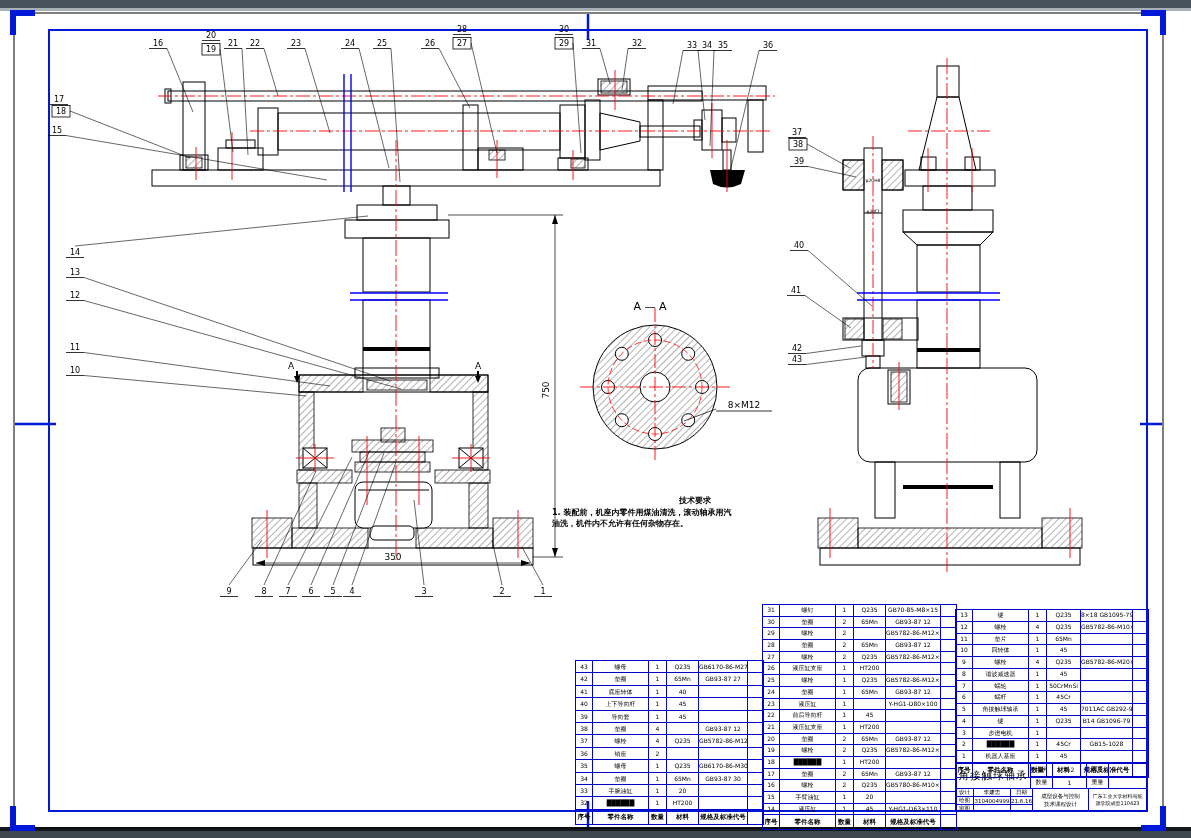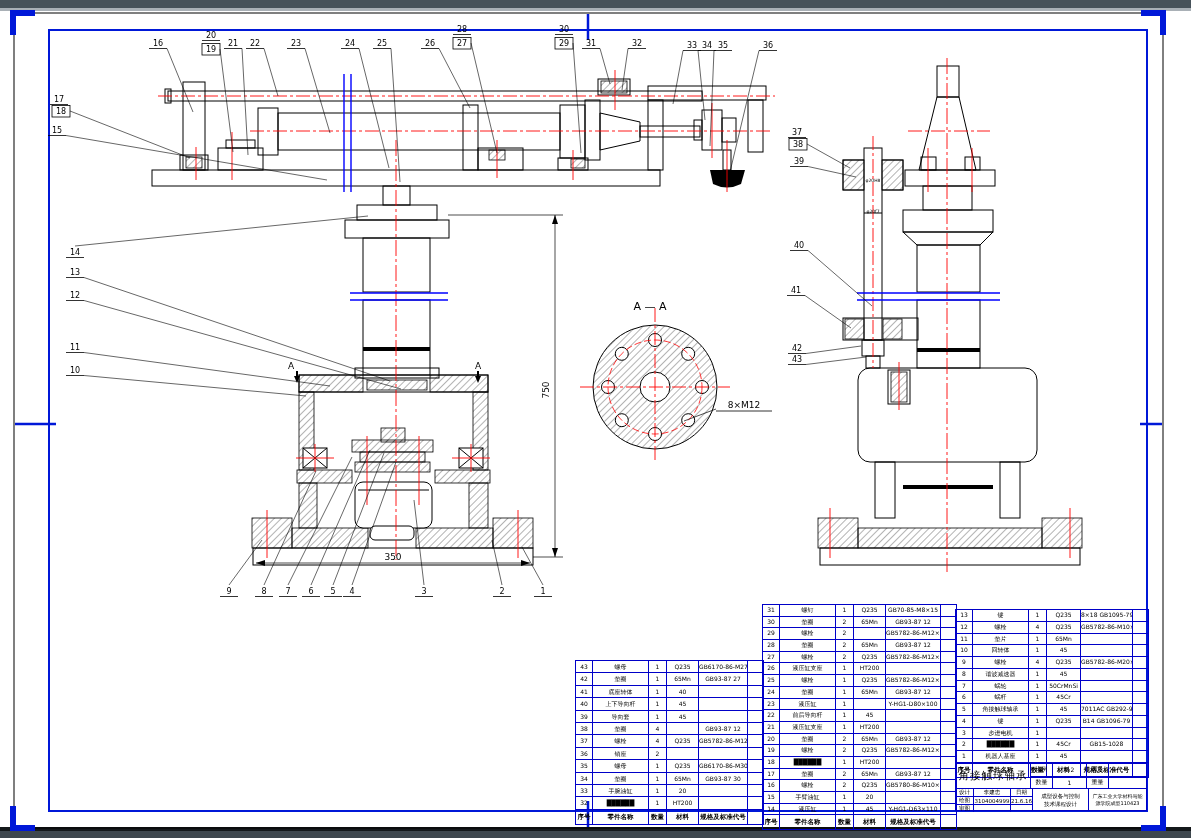--- a/index.html
+++ b/index.html
@@ -396,20 +396,25 @@
         <line x1="805" y1="295.5" x2="851" y2="328" stroke="#000" stroke-width="0.6"></line>
         <text x="797" y="351" font-size="8" text-anchor="middle">42</text>
         <line x1="788" y1="353.5" x2="806" y2="353.5" stroke="#000" stroke-width="0.8"></line>
         <line x1="806" y1="353.5" x2="861" y2="346" stroke="#000" stroke-width="0.6"></line>
         <text x="797" y="362" font-size="8" text-anchor="middle">43</text>
         <line x1="788" y1="364.5" x2="806" y2="364.5" stroke="#000" stroke-width="0.8"></line>
         <line x1="806" y1="364.5" x2="866" y2="357" stroke="#000" stroke-width="0.6"></line>
       </g>
   </svg>
 
+  <div class="techreq">
+    <div class="t">技术要求</div>
+    <div class="l">1. 装配前，机座内零件用煤油清洗，滚动轴承用汽</div>
+    <div class="l">油洗，机件内不允许有任何杂物存在。</div>
+  </div>
 
   <div id="bom-left" class="bom" style="left: 575px; top: 660px; width: 189px;">
       <div class="r first" style="height: 11.4px;">
         <div class="c" style="width: 17px; line-height: 11.4px;">43</div>
         <div class="c" style="width: 56px; line-height: 11.4px;">螺母</div>
         <div class="c" style="width: 18px; line-height: 11.4px;">1</div>
         <div class="c" style="width: 32px; line-height: 11.4px;">Q235</div>
         <div class="c" style="width: 49px; line-height: 11.4px;">GB6170-86-M27</div>
         <div class="c last" style="width: 15px; line-height: 11.4px;"></div>
       </div>

